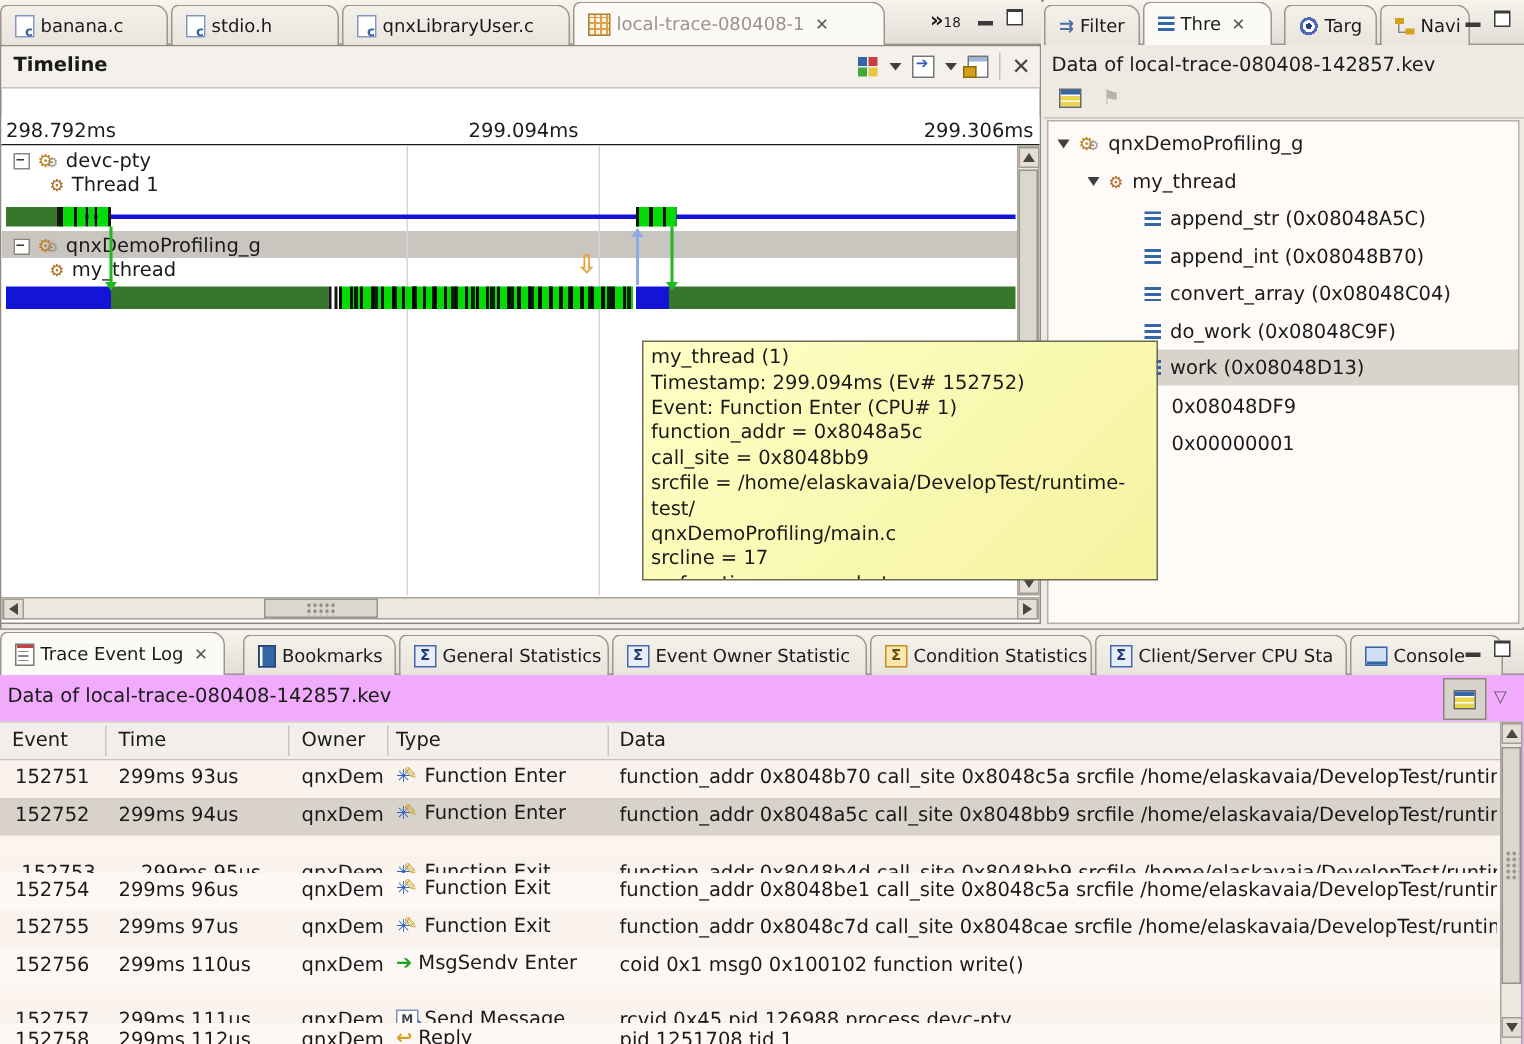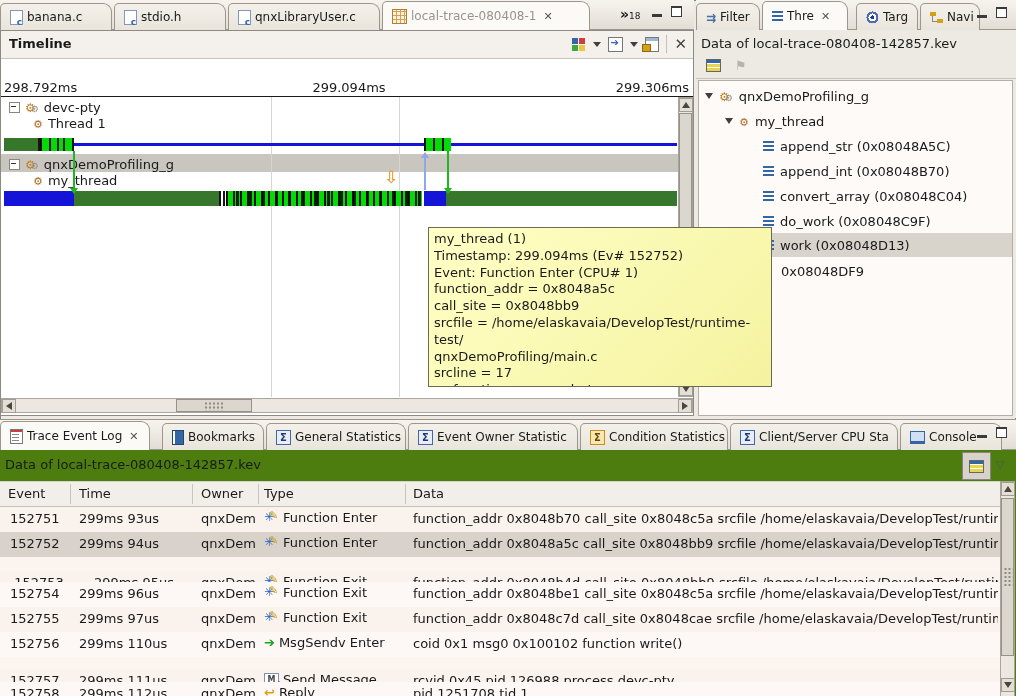--- a/index.html
+++ b/index.html
@@ -143,21 +143,21 @@
   #right-panel{position:absolute;left:696px;top:0;width:320px;height:418px;background:#EDE9E3;}
   #rp-header{position:absolute;left:5px;top:36px;font-size:13px;}
   #rp-toolbar{position:absolute;left:0;top:52px;right:0;height:27px;border-bottom:1px solid #C8C3BB;
       display:flex;align-items:center;gap:14px;padding-left:10px;box-sizing:border-box;}
   #rp-tree{position:absolute;left:2px;top:80px;width:315px;height:336px;background:#FDFAF7;
       border:1px solid #B3AEA6;box-sizing:border-box;overflow:hidden;}
   .trow{position:absolute;left:0;right:0;height:24px;display:flex;align-items:center;gap:6px;font-size:13px;}
   .trow.sel{background:#D9D4CB;}
 
   
-  #bottom-panel{position:absolute;left:0;top:419px;width:1016px;height:277px;background:#4d7c0f;border-top:1px solid #9C968E;box-sizing:border-box;}
+  #bottom-panel{position:absolute;left:0;top:419px;width:1016px;height:277px;background:#f0abfc;border-top:1px solid #9C968E;box-sizing:border-box;}
   #bp-header{position:absolute;left:5px;top:37px;font-size:13px;}
   #bp-btn{position:absolute;left:962px;top:32px;width:27px;height:26px;background:#D8D3CA;border:1px solid #8A857D;
       display:flex;align-items:center;justify-content:center;}
   #bp-dd{position:absolute;left:996px;top:38px;color:#555;font-size:11px;}
   #bp-dd::before{content:"▽";}
   #evt-header{position:absolute;left:0;top:61px;width:1000px;height:26px;background:#F2EEE9;border-bottom:1px solid #C6C2BA;
       border-top:1px solid #D8D4CD;box-sizing:border-box;font-size:13px;}
   #evt-header .h{position:absolute;top:4px;}
   #evt-header .vsep{position:absolute;top:2px;bottom:2px;width:1px;background:#C9C5BE;}
   #evt-rows{position:absolute;left:0;top:87px;width:1000px;height:190px;background:#FBF4EF;overflow:hidden;}
@@ -354,20 +354,23 @@
       </div>
       <div class="trow sel" style="top:152px;">
         <span style="margin-left:64px;display:flex;gap:6px;align-items:center;">
           <span class="ic ic-funcbars"></span>
           <span>work (0x08048D13)</span>
         </span>
       </div>
       <div class="trow" style="top:178px;left:82px;">
         <span>0x08048DF9</span>
       </div>
+      <div class="trow" style="top:203px;left:82px;">
+        <span>0x00000001</span>
+      </div>
     </div>
   </div>
 
   <div id="bottom-panel">
     <div class="tabbar" style="left:0;top:0;width:1016px;height:30px;">
       <div class="tab active" style="width:150px;">
         <span class="ic ic-log"></span>
         <span class="lbl">Trace Event Log</span>
         <span class="x">✕</span>
       </div>

